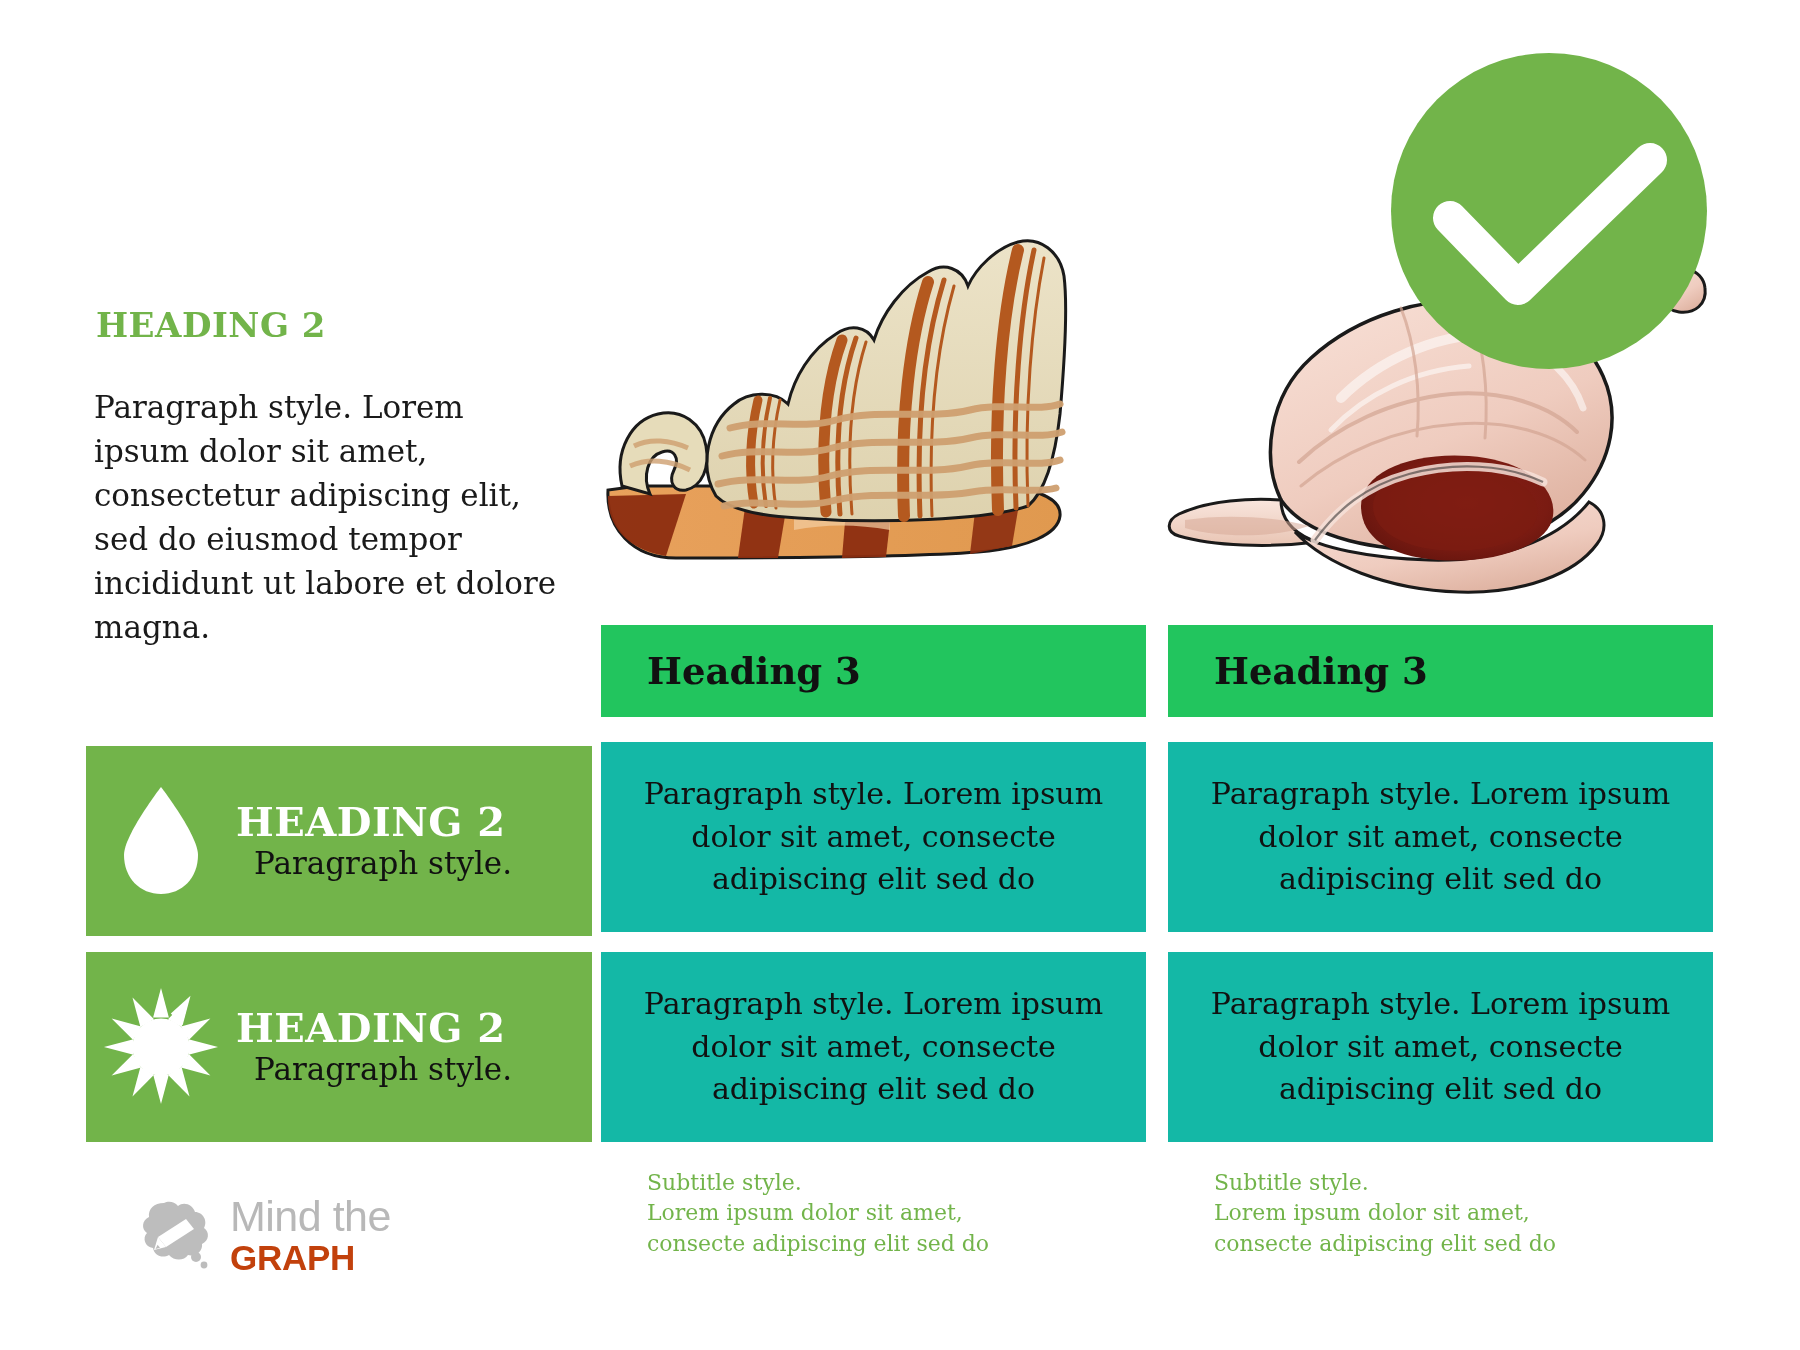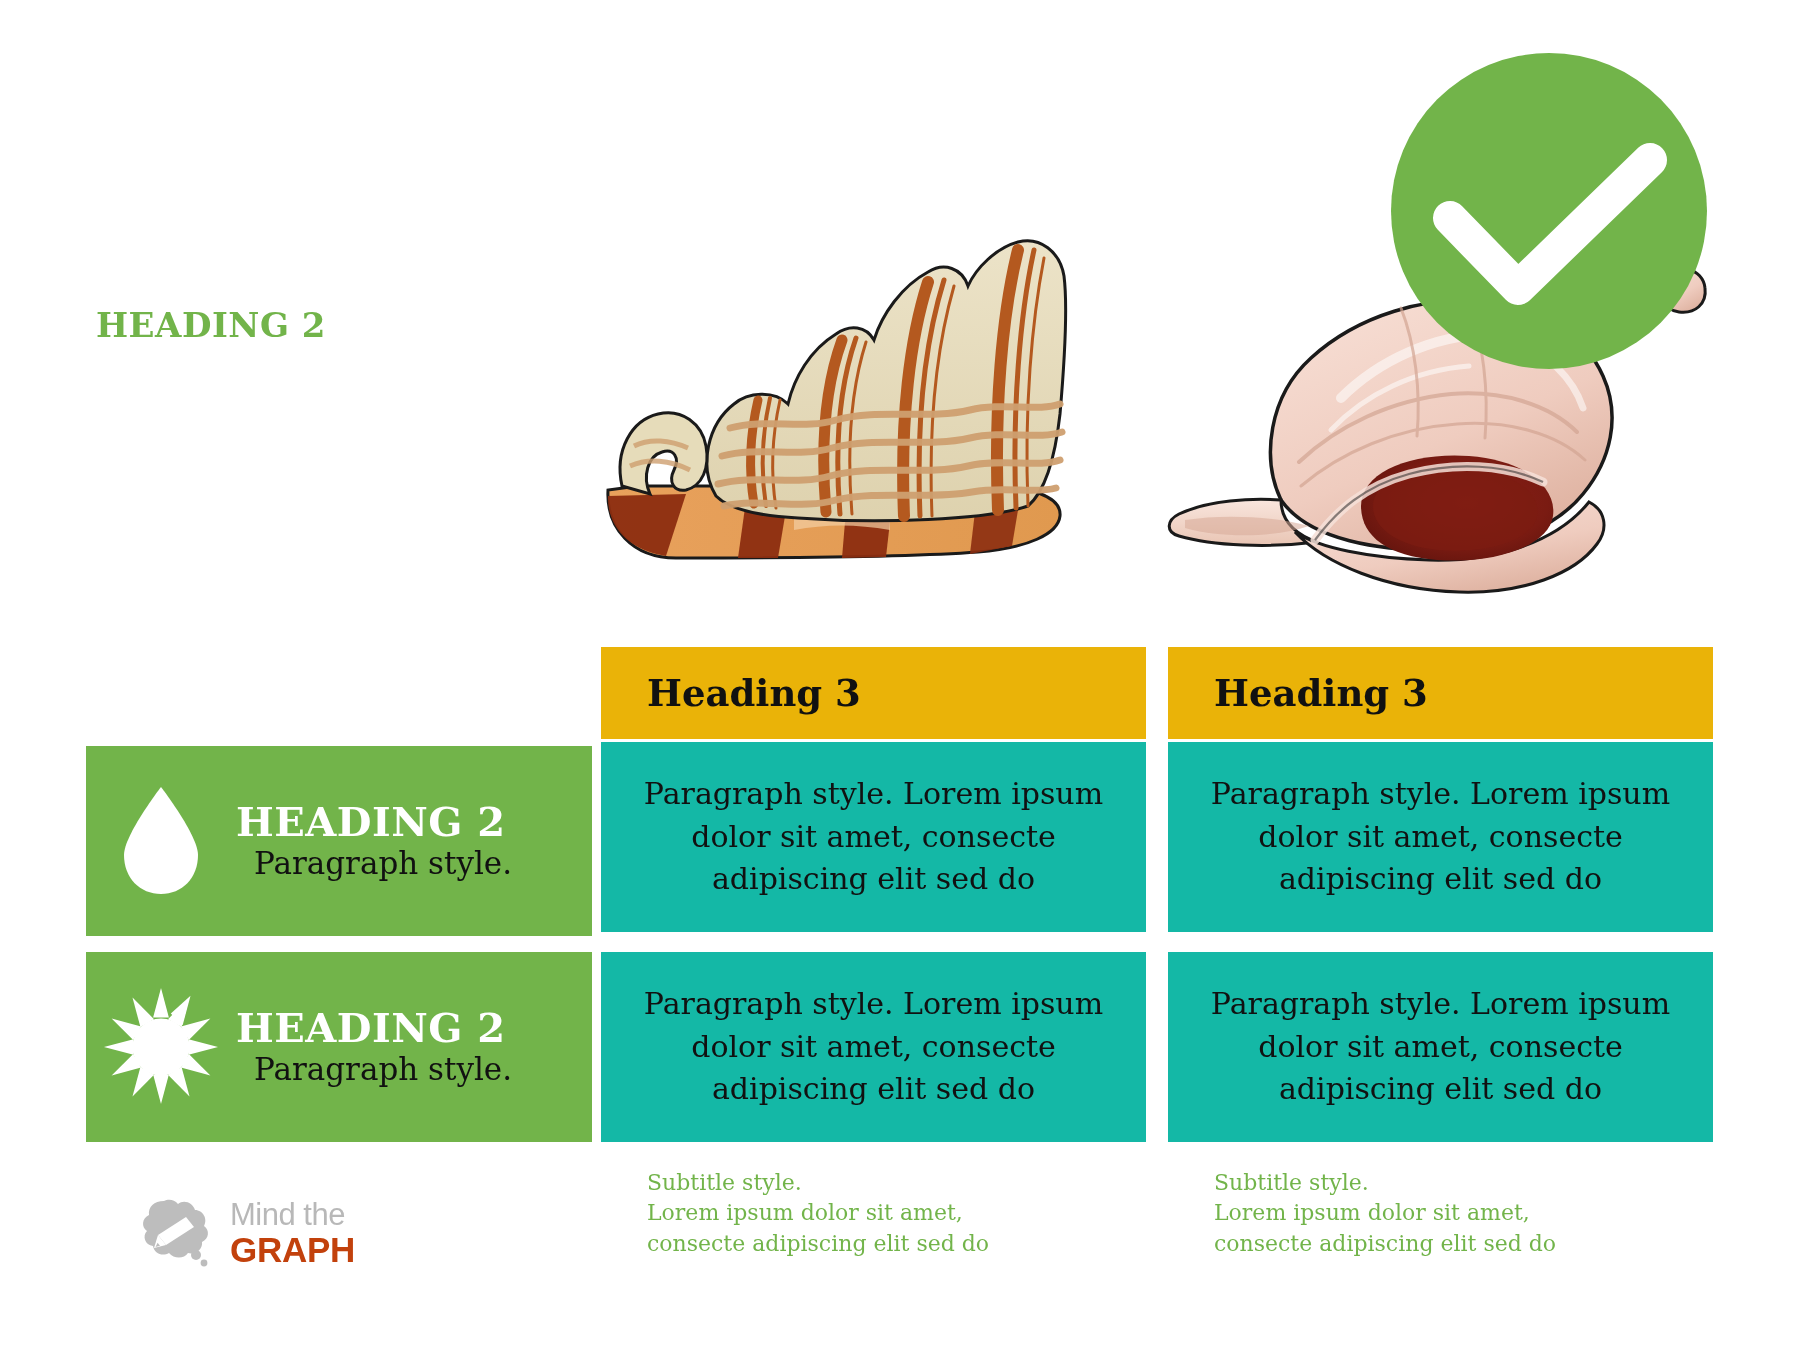--- a/index.html
+++ b/index.html
@@ -103,21 +103,21 @@
     position: absolute;
     left: 140px;
     top: 1195px;
     display: flex;
     align-items: center;
     gap: 12px;
   }
   .logo-text { line-height: 1.0; }
   .logo-text .l1 {
     font-family: "Liberation Sans", sans-serif;
-    font-size: 31px;
+    font-size: 43px;
     color: #b8b8b8;
     display: block;
     letter-spacing: -0.5px;
   }
   .logo-text .l2 {
     font-family: "Liberation Sans", sans-serif;
     font-weight: 700;
     font-size: 35px;
     color: #c2410c;
     display: block;
@@ -127,23 +127,23 @@
 
   
   .col {
     position: absolute;
   }
   .col-1 { left: 601px;  width: 545px; }
   .col-2 { left: 1168px; width: 545px; }
 
   .col-head {
     position: absolute;
-    top: 647px;
+    top: 625px;
     height: 92px;
-    background: #eab308;
+    background: #22c55e;
     display: flex;
     align-items: center;
     padding-left: 46px;
   }
   .col-head-text {
     font-family: "DejaVu Serif", "Liberation Serif", serif;
     font-weight: 700;
     font-size: 37px;
     color: #111111;
   }
@@ -202,20 +202,21 @@
   }
 </style>
 </head>
 <body>
 
 <div class="canvas">
 
 
   <div class="heading2-green">HEADING 2</div>
 
+  <div class="left-paragraph">Paragraph style. Lorem ipsum dolor sit amet, consectetur adipiscing elit, sed do eiusmod tempor incididunt ut labore et dolore magna.</div>
 
   <div class="feature-panel p1">
     <div class="feature-icon">
       <svg width="86" height="112" viewBox="0 0 86 112" aria-hidden="true">
         <path d="M43 2 C43 2 6 50 6 70 C6 93 22 109 43 109 C64 109 80 93 80 70 C80 50 43 2 43 2 Z" fill="#ffffff"></path>
       </svg>
     </div>
     <div class="feature-text">
       <div class="feature-heading">HEADING 2</div>
       <div class="feature-sub">Paragraph style.</div>

